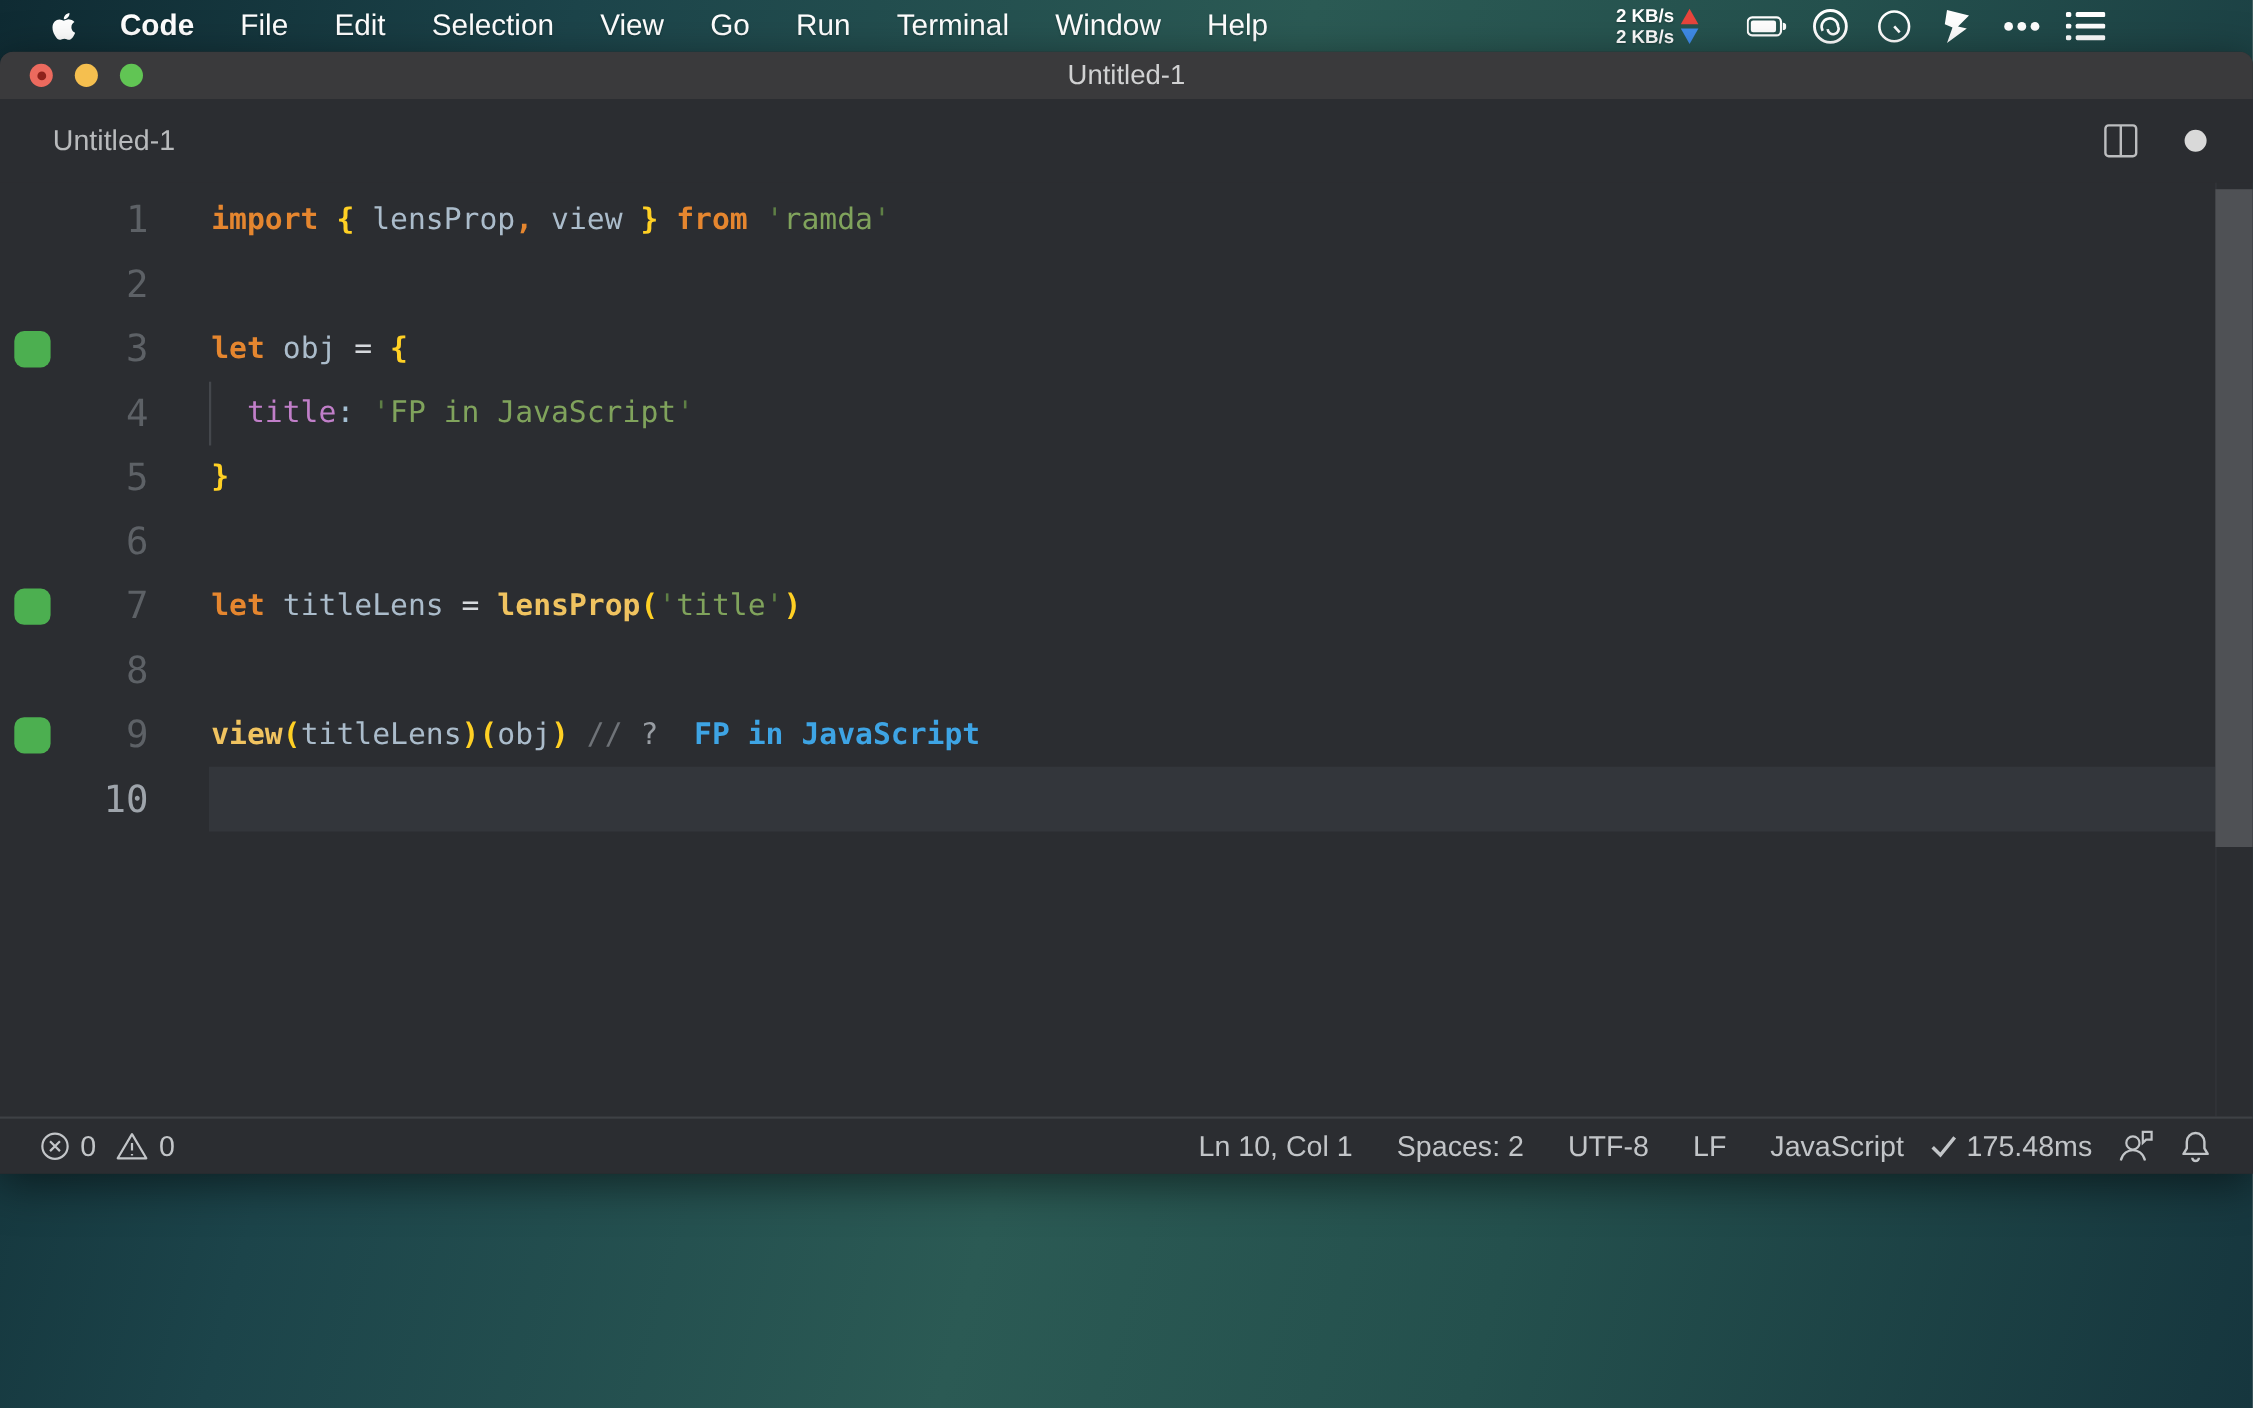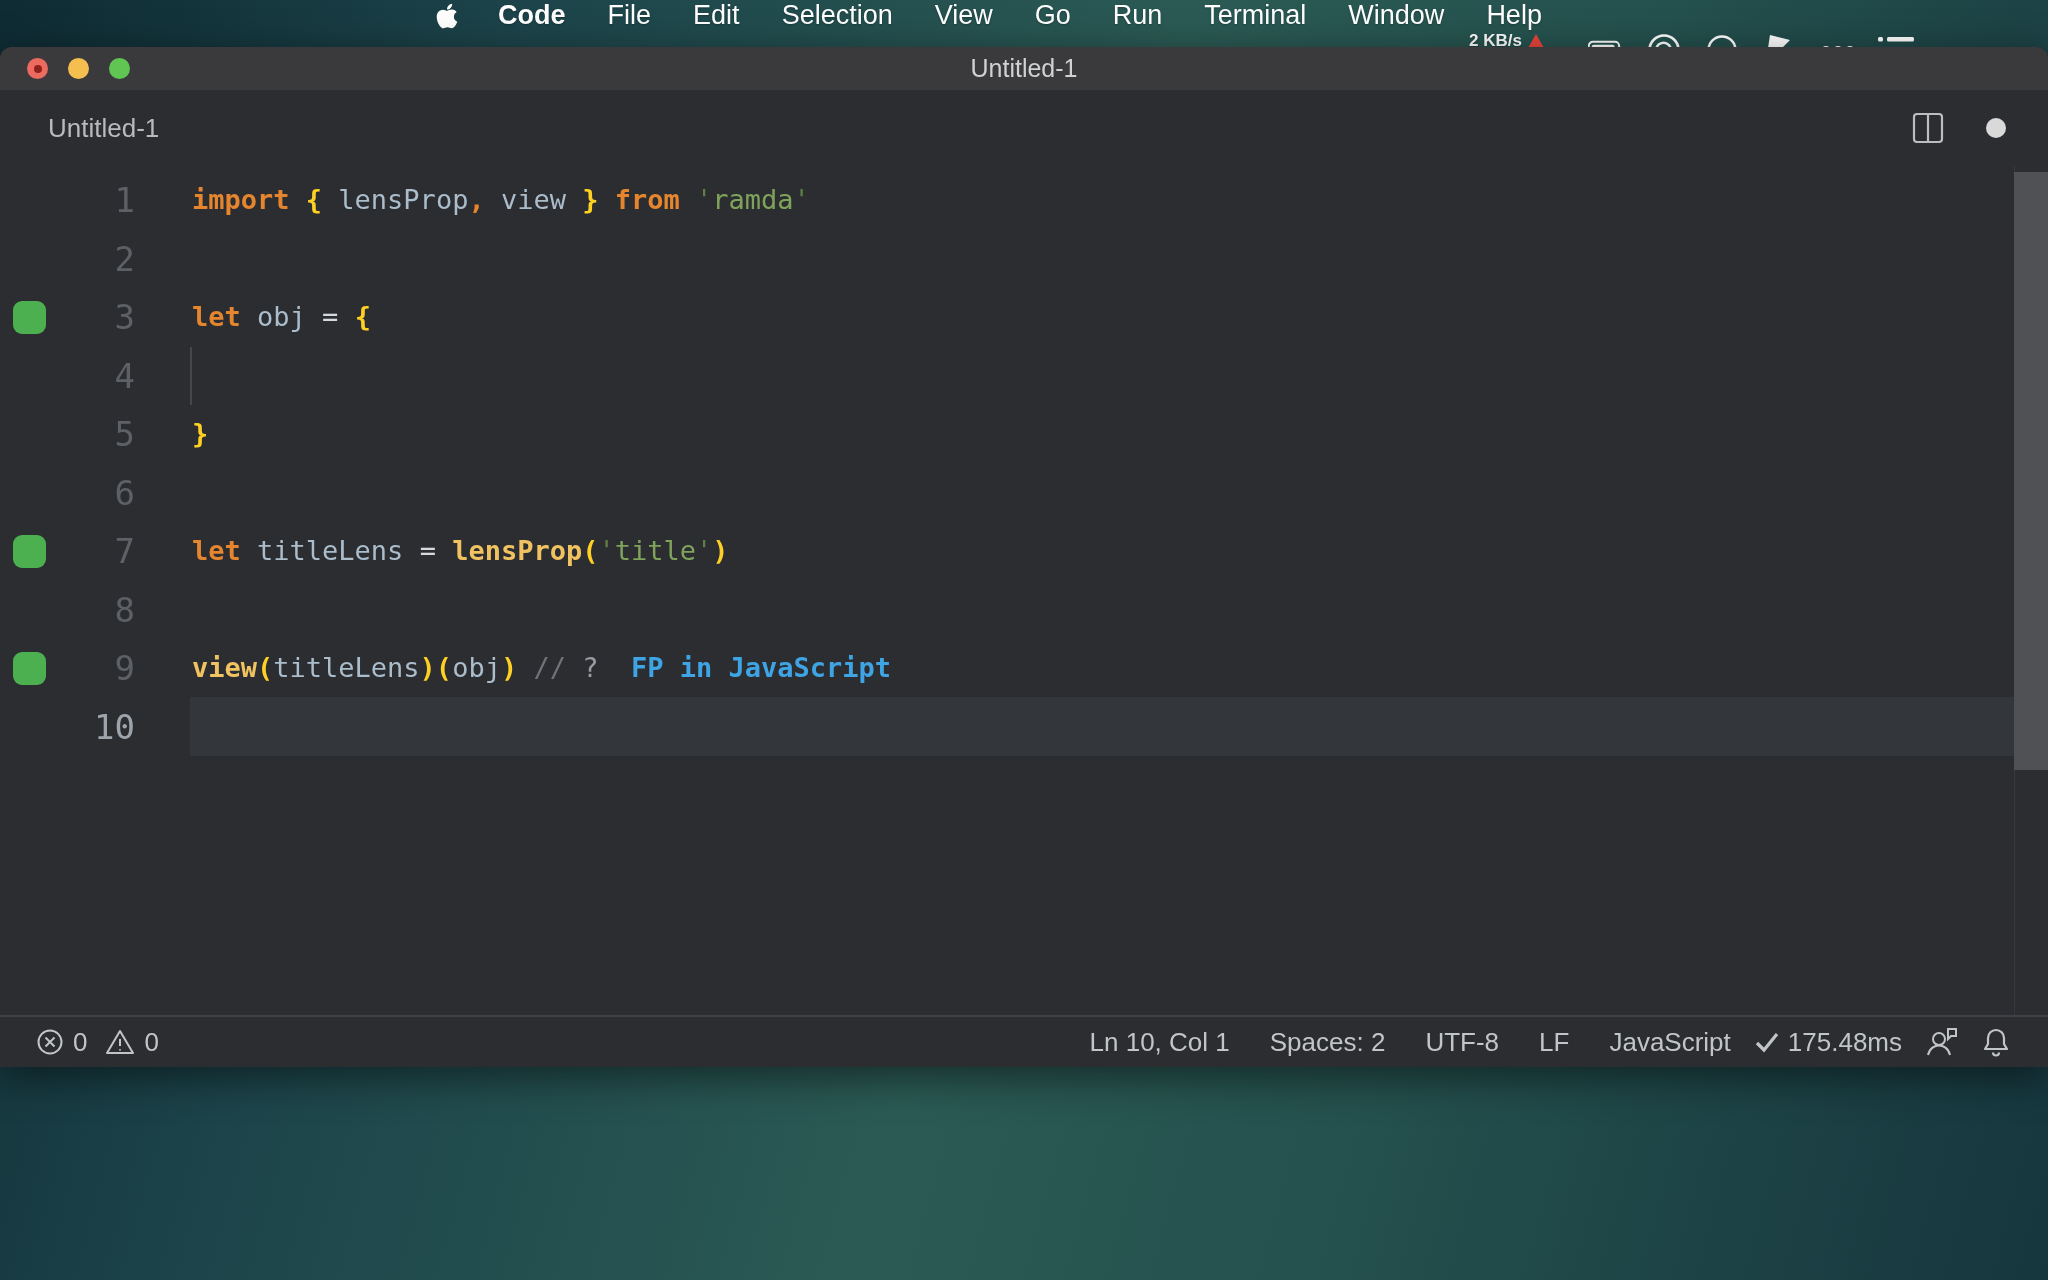--- a/index.html
+++ b/index.html
@@ -5,21 +5,21 @@
   * { margin:0; padding:0; box-sizing:border-box; }
   html,body { width:2048px; height:1280px; overflow:hidden; }
   body {
     font-family:"Liberation Sans", sans-serif;
     background:linear-gradient(105deg,#0f2b33 0%,#1c444a 22%,#2b5a54 50%,#24504d 70%,#16363e 100%);
   }
 
   
   .menubar {
     position:absolute; top:0; left:0; width:1952px; height:47px;
-    display:flex; align-items:center; color:#fff;flex-direction:column;
+    display:flex; align-items:center; color:#fff;
   }
   .menu-left { display:flex; align-items:center; padding-left:28px; }
   .apple { width:24px; height:28px; margin:0 18px 0 18px; display:flex; align-items:center; }
   .menu-item { font-size:27px; color:#ffffff; padding:0 21px; white-space:nowrap; text-shadow:0 1px 2px rgba(0,0,0,.25); }
   .menu-item.bold { font-weight:bold; }
   .menu-right { margin-left:auto; display:flex; align-items:center; gap:0; padding-right:38px; }
   .net { display:flex; align-items:center; gap:6px; margin-right:22px; }
   .net-col { display:flex; flex-direction:column; align-items:flex-end; line-height:19px; font-size:17px; font-weight:bold; text-shadow:0 1px 2px rgba(0,0,0,.3); }
   .net-arrows { display:flex; flex-direction:column; gap:4px; }
   .tri-up { width:0; height:0; border-left:8px solid transparent; border-right:8px solid transparent; border-bottom:14px solid #e8453c; }
@@ -199,20 +199,21 @@
           <div class="gutter">
             <div class="quokka-mark"></div>
             <span class="line-number">3</span>
           </div>
           <div class="code-text"><span class="tok-kw">let</span><span class="tok-pl"> </span><span class="tok-id">obj</span><span class="tok-pl"> </span><span class="tok-op">=</span><span class="tok-pl"> </span><span class="tok-pc">{</span></div>
         </div>
         <div class="code-line">
           <div class="gutter">
             <span class="line-number">4</span>
           </div>
+          <div class="code-text"><span class="tok-pl">  </span><span class="tok-pr">title</span><span class="tok-cl">:</span><span class="tok-pl"> </span><span class="tok-sq">'</span><span class="tok-st">FP in JavaScript</span><span class="tok-sq">'</span></div>
         </div>
         <div class="code-line">
           <div class="gutter">
             <span class="line-number">5</span>
           </div>
           <div class="code-text"><span class="tok-pc">}</span></div>
         </div>
         <div class="code-line">
           <div class="gutter">
             <span class="line-number">6</span>

